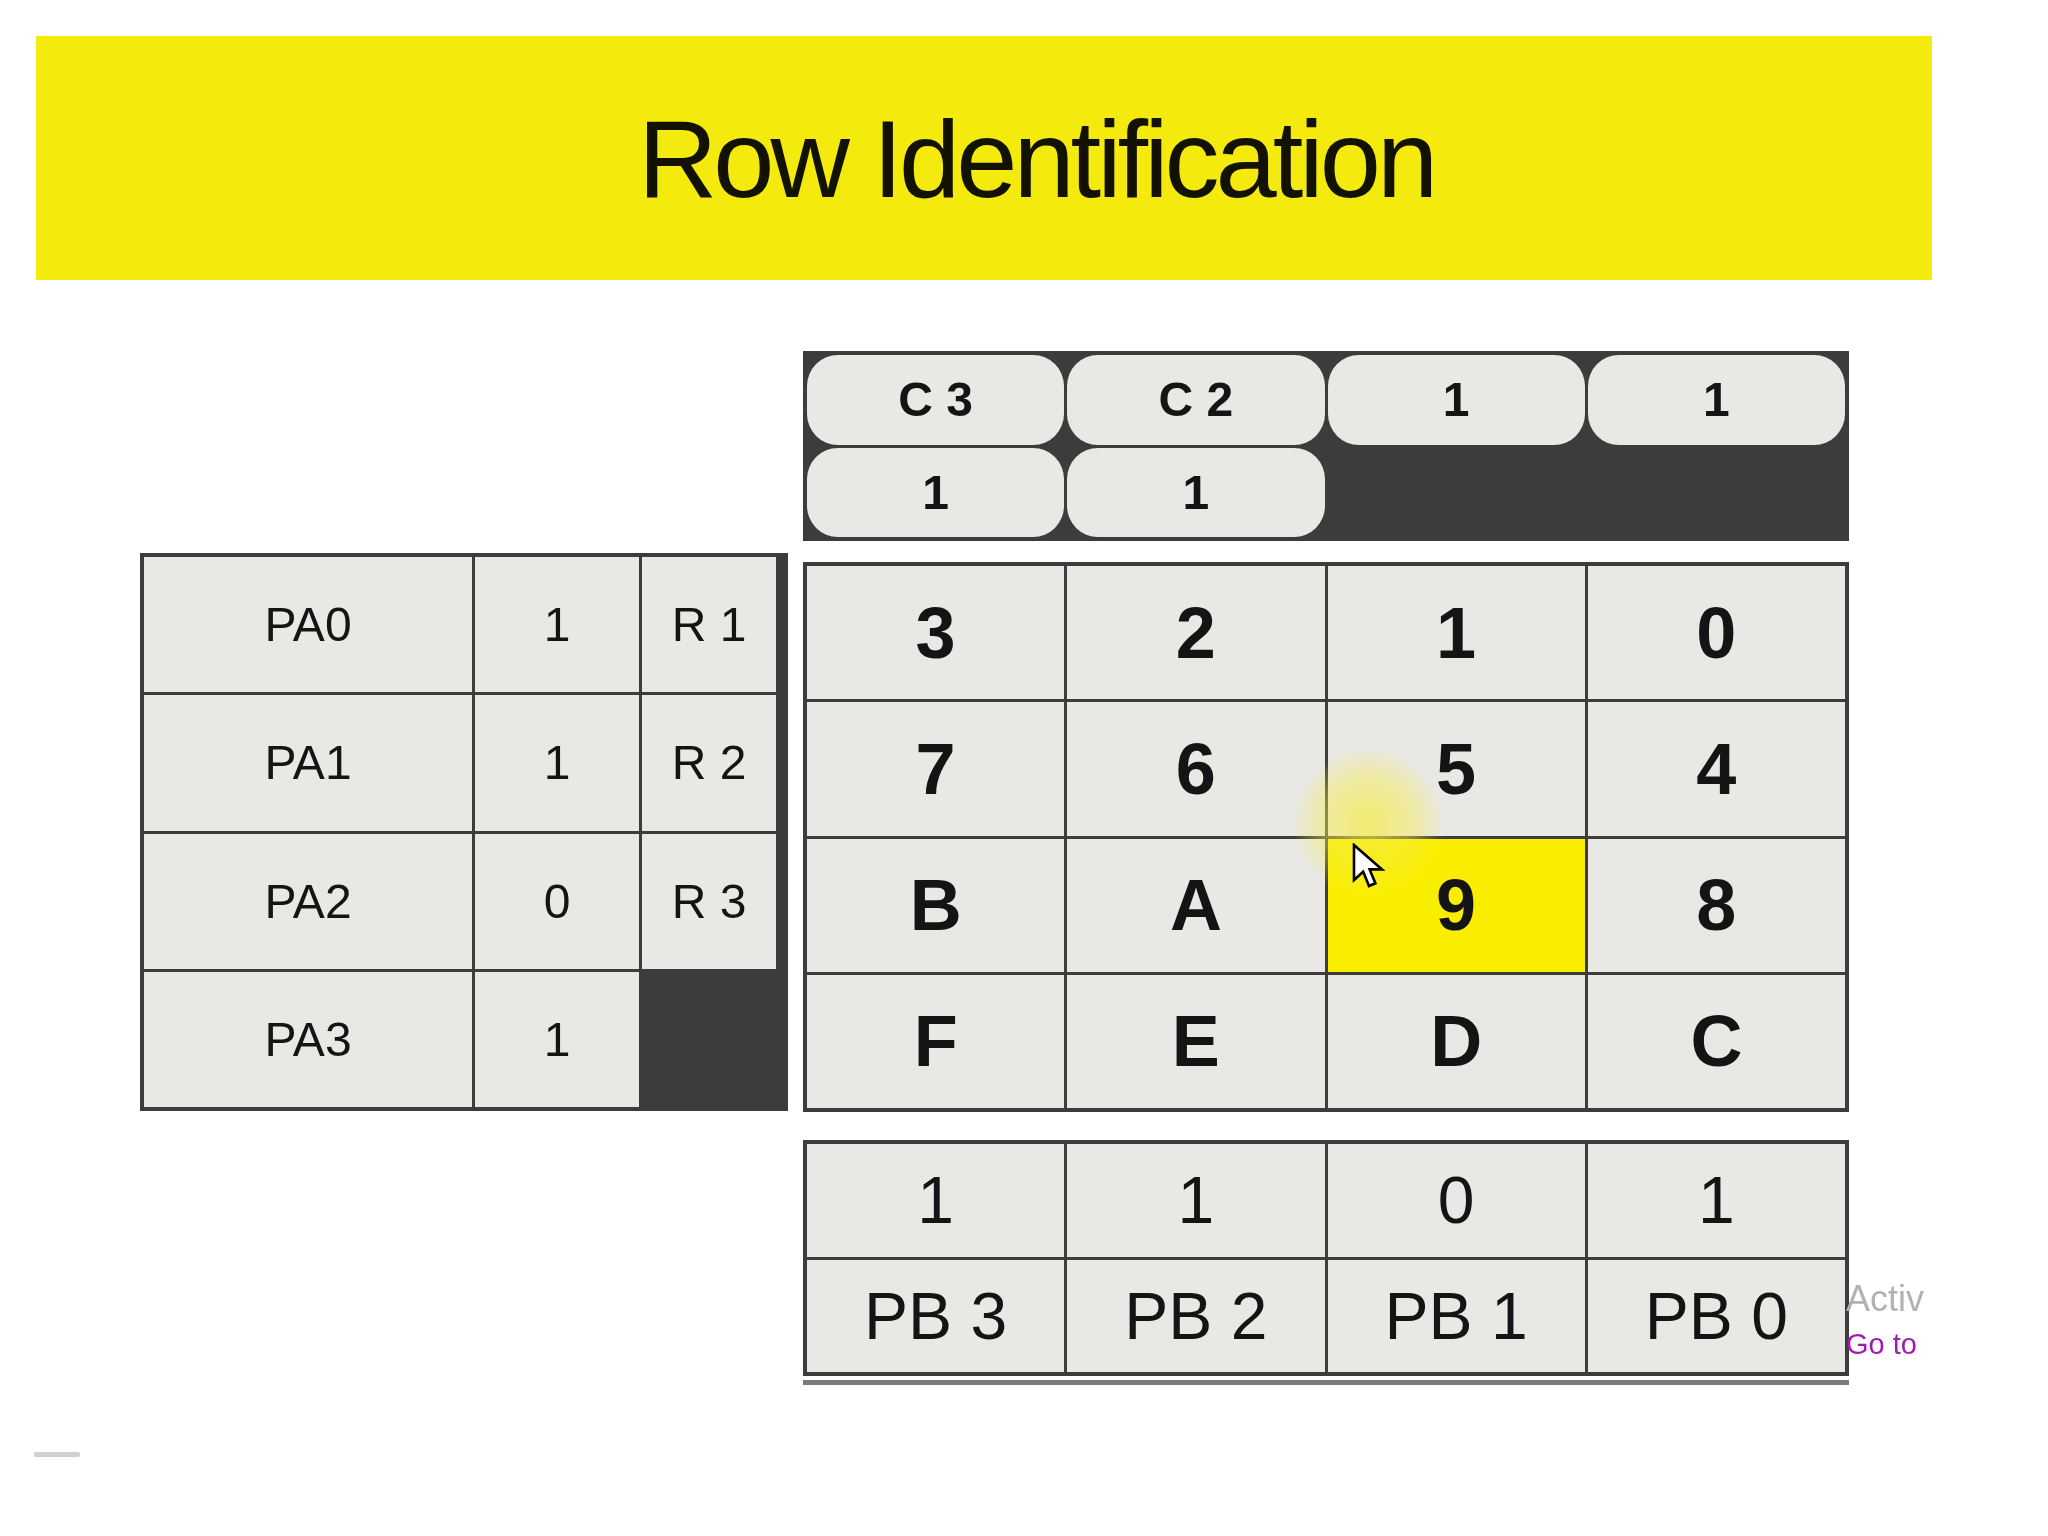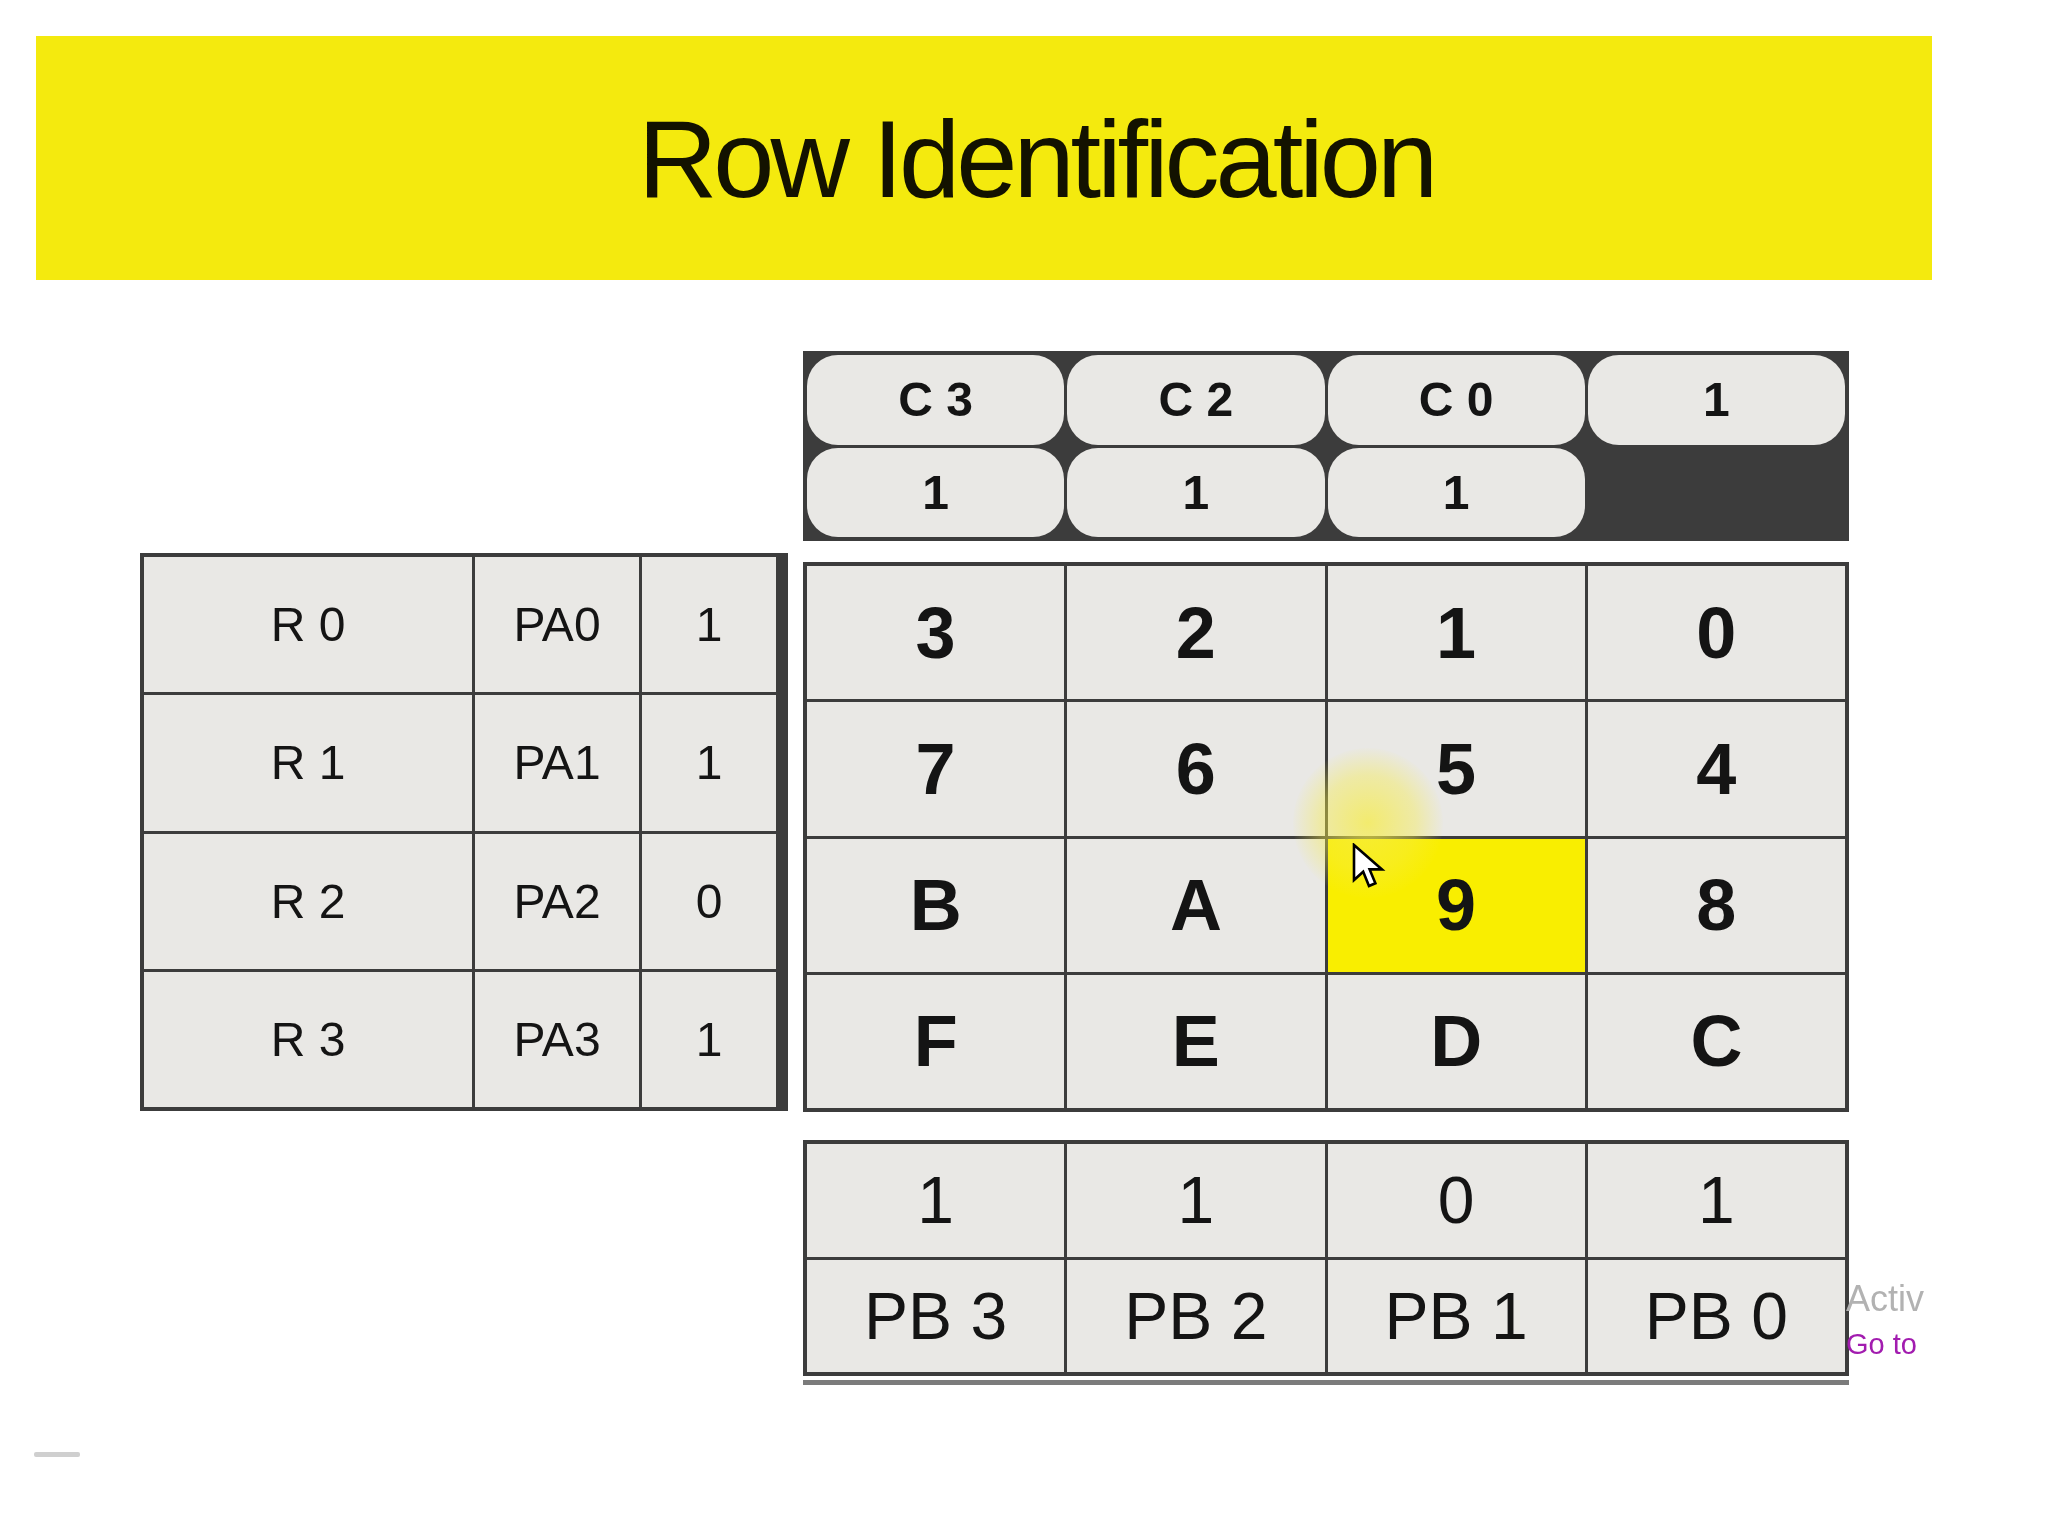--- a/index.html
+++ b/index.html
@@ -53,38 +53,36 @@
              background:#cfcfcf;border-radius:2px;}
 </style>
 </head>
 <body>
 
 <div class="banner">
   <div class="title">Row Identification</div>
 </div>
 
 <div class="tbl left-table">
-  <div class="cell">R 0</div>
   <div class="cell">PA0</div>
   <div class="cell">1</div>
   <div class="cell">R 1</div>
   <div class="cell">PA1</div>
   <div class="cell">1</div>
   <div class="cell">R 2</div>
   <div class="cell">PA2</div>
   <div class="cell">0</div>
   <div class="cell">R 3</div>
   <div class="cell">PA3</div>
   <div class="cell">1</div>
 </div>
 
 <div class="tbl top-table">
   <div class="cell">C 3</div>
   <div class="cell">C 2</div>
-  <div class="cell">C 0</div>
   <div class="cell">1</div>
   <div class="cell">1</div>
   <div class="cell">1</div>
   <div class="cell">1</div>
 </div>
 
 <div class="tbl main-grid">
   <div class="cell">3</div>
   <div class="cell">2</div>
   <div class="cell">1</div>

